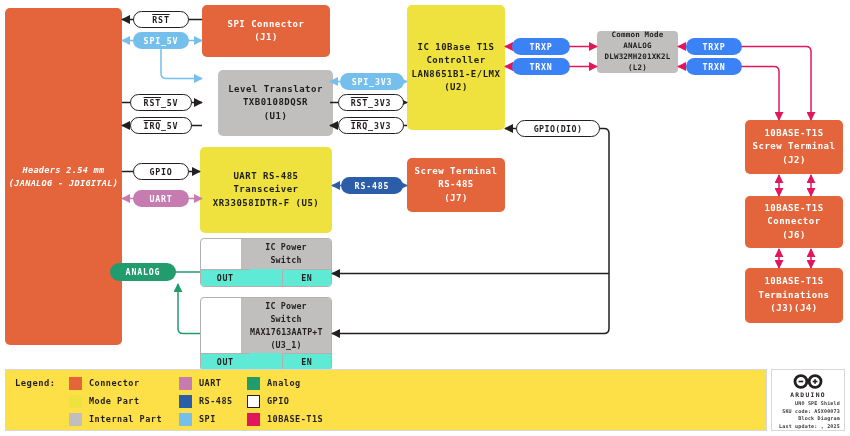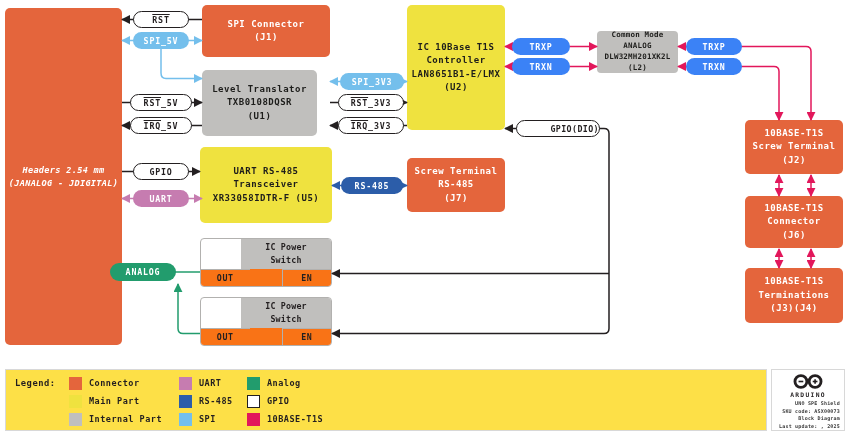--- a/index.html
+++ b/index.html
@@ -20,21 +20,21 @@
   .pw{background:#fff;border:1.6px solid #231F20;color:#231F20;}
   .p-spi{background:#74BFEC;color:#fff;}
   .p-uart{background:#C67CB0;color:#fff;}
   .p-rs{background:#2C5DA9;color:#fff;}
   .p-t1s{background:#3b82f6;color:#fff;}
   .p-an{background:#229C6D;color:#fff;height:18px;}
   .ov{text-decoration:overline;text-decoration-thickness:1px;}
   .psw{position:absolute;z-index:1;border:1px solid #b2b1af;border-radius:4px;overflow:hidden;
        text-align:center;box-sizing:border-box;background:#fff;}
   .psw-head{background:#C0BFBD;font-size:8.3px;line-height:1.55;padding:2px 9px;letter-spacing:.2px;margin-left:40px;}
-  .psw-cells{display:flex;height:17px;background:#f97316;gap:32px;}
+  .psw-cells{display:flex;height:17px;background:#5eead4;gap:32px;}
   .psw-cell{flex:1;display:flex;align-items:center;justify-content:center;
             font-size:8.3px;border-top:1px solid #b2b1af;letter-spacing:.6px;}
   .psw-cell + .psw-cell{border-left:1px solid #b2b1af;}
   .legend{position:absolute;left:5px;top:369px;width:762px;height:62px;background:#fde047;
           border:1px solid #d8d8d8;box-sizing:border-box;z-index:4;}
   .legend-title{position:absolute;left:9px;top:8px;font-size:8.8px;letter-spacing:.5px;}
   .lg-grid{position:absolute;left:63px;top:6px;display:grid;grid-auto-flow:column;
            grid-template-rows:repeat(3,14px);grid-template-columns:110px 68px auto;
            row-gap:4px;align-items:center;}
   .lg-item{display:flex;align-items:center;gap:7px;font-size:8.5px;letter-spacing:.5px;}
@@ -110,26 +110,26 @@
   </svg>
 
   <div class="blk orange hd" style="left:5px;top:8px;width:117px;height:337px;">
     <div>Headers 2.54 mm</div>
     <div>(JANALOG - JDIGITAL)</div>
   </div>
   <div class="blk orange" style="left:202px;top:5px;width:128px;height:52px;">
     <div>SPI Connector</div>
     <div>(J1)</div>
   </div>
-  <div class="blk gray" style="left:202px;top:70px;width:115px;height:66px;">
+  <div class="blk gray" style="left:218px;top:70px;width:115px;height:66px;">
     <div>Level Translator</div>
     <div>TXB0108DQSR</div>
     <div>(U1)</div>
   </div>
-  <div class="blk yellow" style="left:200px;top:147px;width:132px;height:76px;">
+  <div class="blk yellow" style="left:200px;top:147px;width:132px;height:86px;">
     <div>UART RS-485</div>
     <div>Transceiver</div>
     <div>XR33058IDTR-F (U5)</div>
   </div>
   <div class="blk yellow" style="left:407px;top:5px;width:98px;height:125px;text-align:center;">
     <div>IC 10Base T1S</div>
     <div>Controller</div>
     <div>LAN8651B1-E/LMX</div>
     <div>(U2)</div>
   </div>
@@ -165,20 +165,21 @@
       <div>IC Power Switch</div>
     </div>
     <div class="psw-cells">
       <div class="psw-cell">OUT</div>
       <div class="psw-cell">EN</div>
     </div>
   </div>
   <div class="psw" style="left:200px;top:297px;width:132px;">
     <div class="psw-head">
       <div>IC Power Switch</div>
+      <div>MAX17613AATP+T (U3_1)</div>
     </div>
     <div class="psw-cells">
       <div class="psw-cell">OUT</div>
       <div class="psw-cell">EN</div>
     </div>
   </div>
 
   <div class="pill pw" style="left:133px;top:11px;width:56px;">
       <span class="ov">RST</span>
       <span></span>
@@ -219,37 +220,37 @@
     </div>
   <div class="pill p-t1s" style="left:512px;top:58px;width:58px;">
       <span>TRXN</span>
     </div>
   <div class="pill p-t1s" style="left:686px;top:38px;width:56px;">
       <span>TRXP</span>
     </div>
   <div class="pill p-t1s" style="left:686px;top:58px;width:56px;">
       <span>TRXN</span>
     </div>
-  <div class="pill pw" style="left:516px;top:120px;width:84px;letter-spacing:.4px;justify-content:flex-end;">
+  <div class="pill pw" style="left:516px;top:120px;width:84px;letter-spacing:.4px;">
       <span>GPIO(DIO)</span>
     </div>
   <div class="pill p-an" style="left:110px;top:263px;width:66px;">
       <span>ANALOG</span>
     </div>
 
   <div class="legend">
     <div class="legend-title">Legend:</div>
     <div class="lg-grid">
         <div class="lg-item">
           <span class="lg-swatch" style="background: rgb(228, 101, 60);"></span>
           <span>Connector</span>
         </div>
         <div class="lg-item">
           <span class="lg-swatch" style="background: rgb(239, 226, 63);"></span>
-          <span>Main Part</span>
+          <span>Mode Part</span>
         </div>
         <div class="lg-item">
           <span class="lg-swatch" style="background: rgb(192, 191, 189);"></span>
           <span>Internal Part</span>
         </div>
         <div class="lg-item">
           <span class="lg-swatch" style="background: rgb(198, 124, 176);"></span>
           <span>UART</span>
         </div>
         <div class="lg-item">

